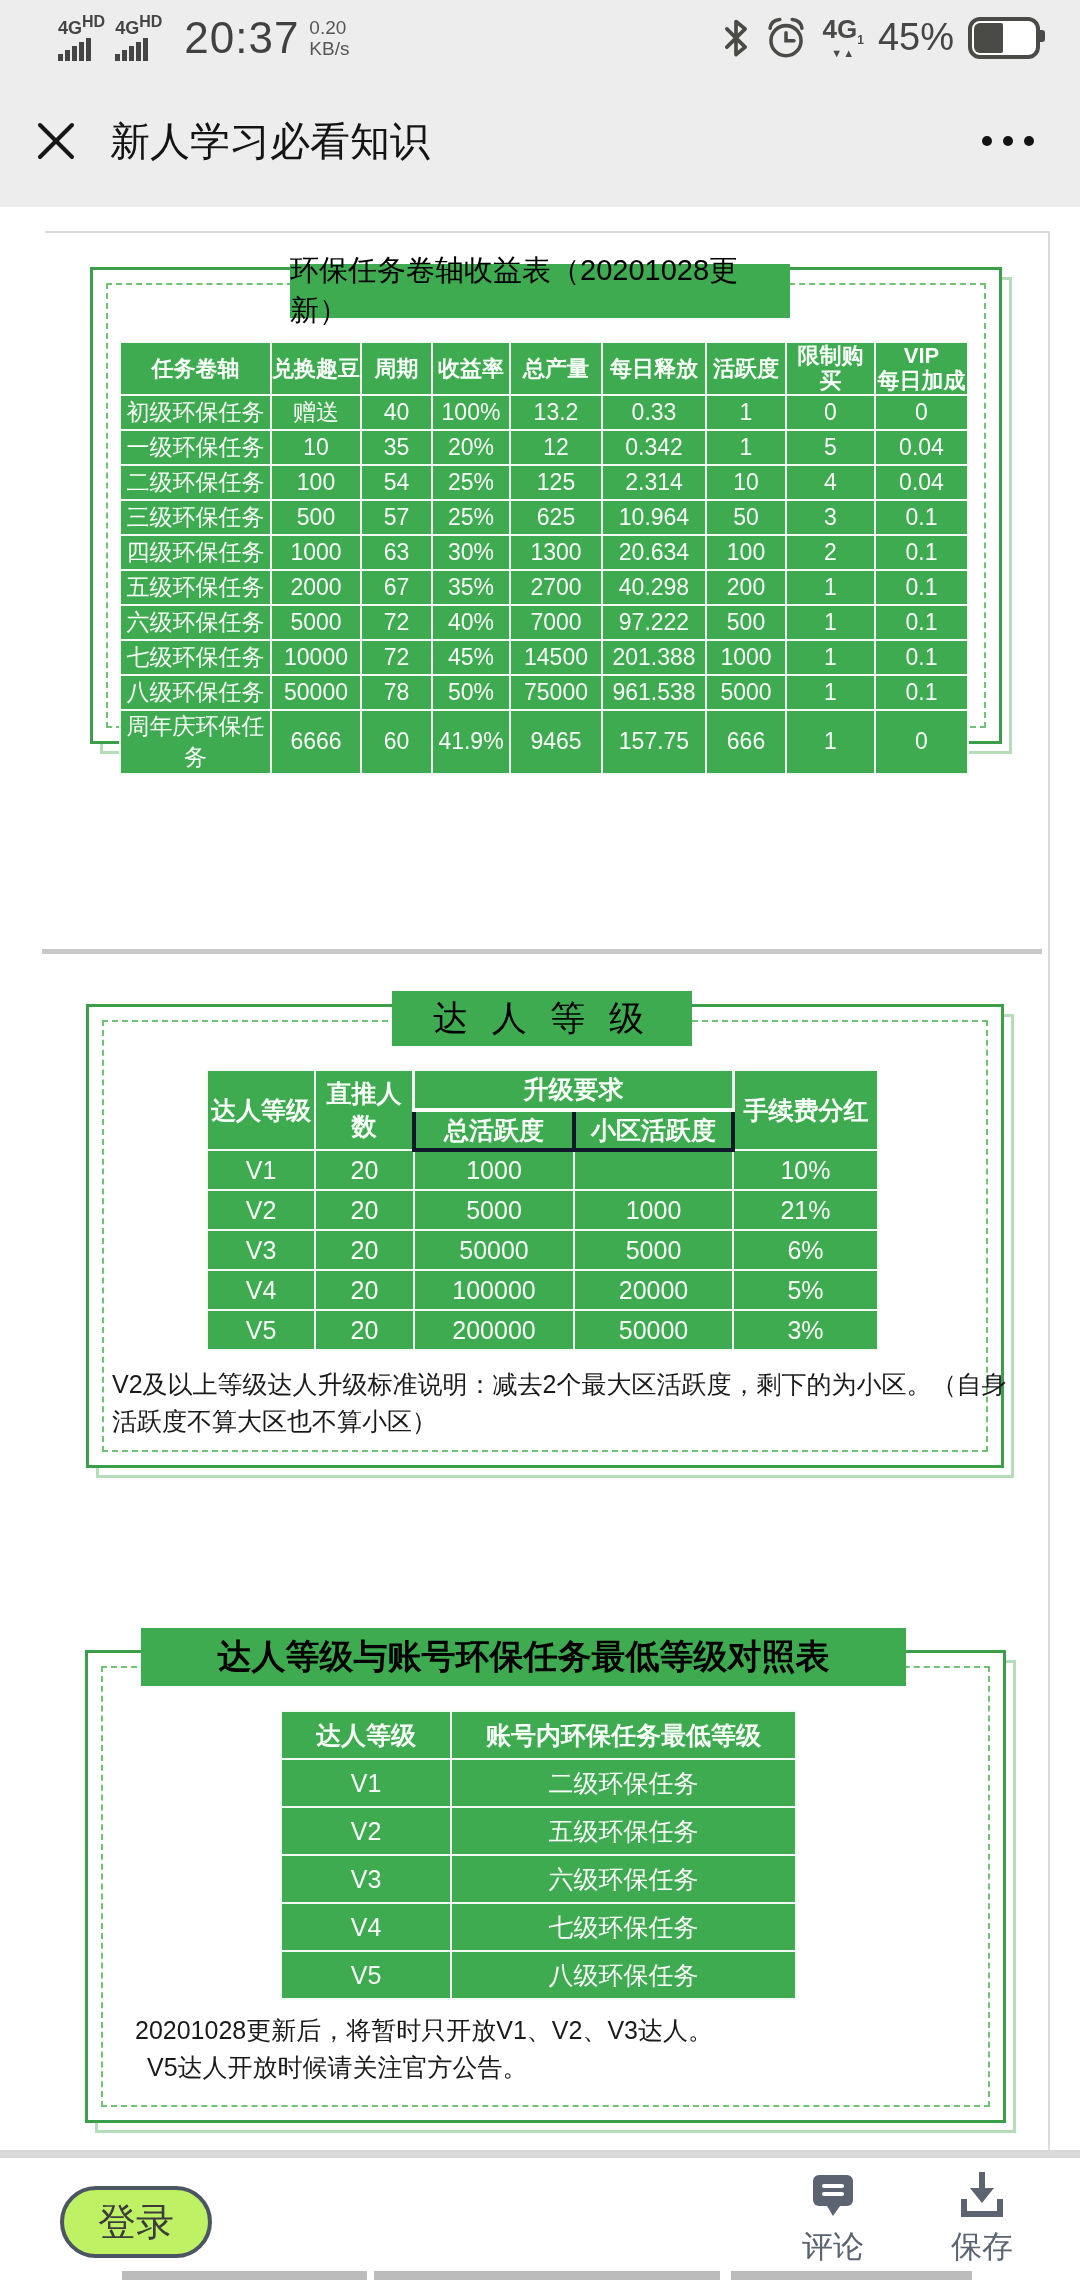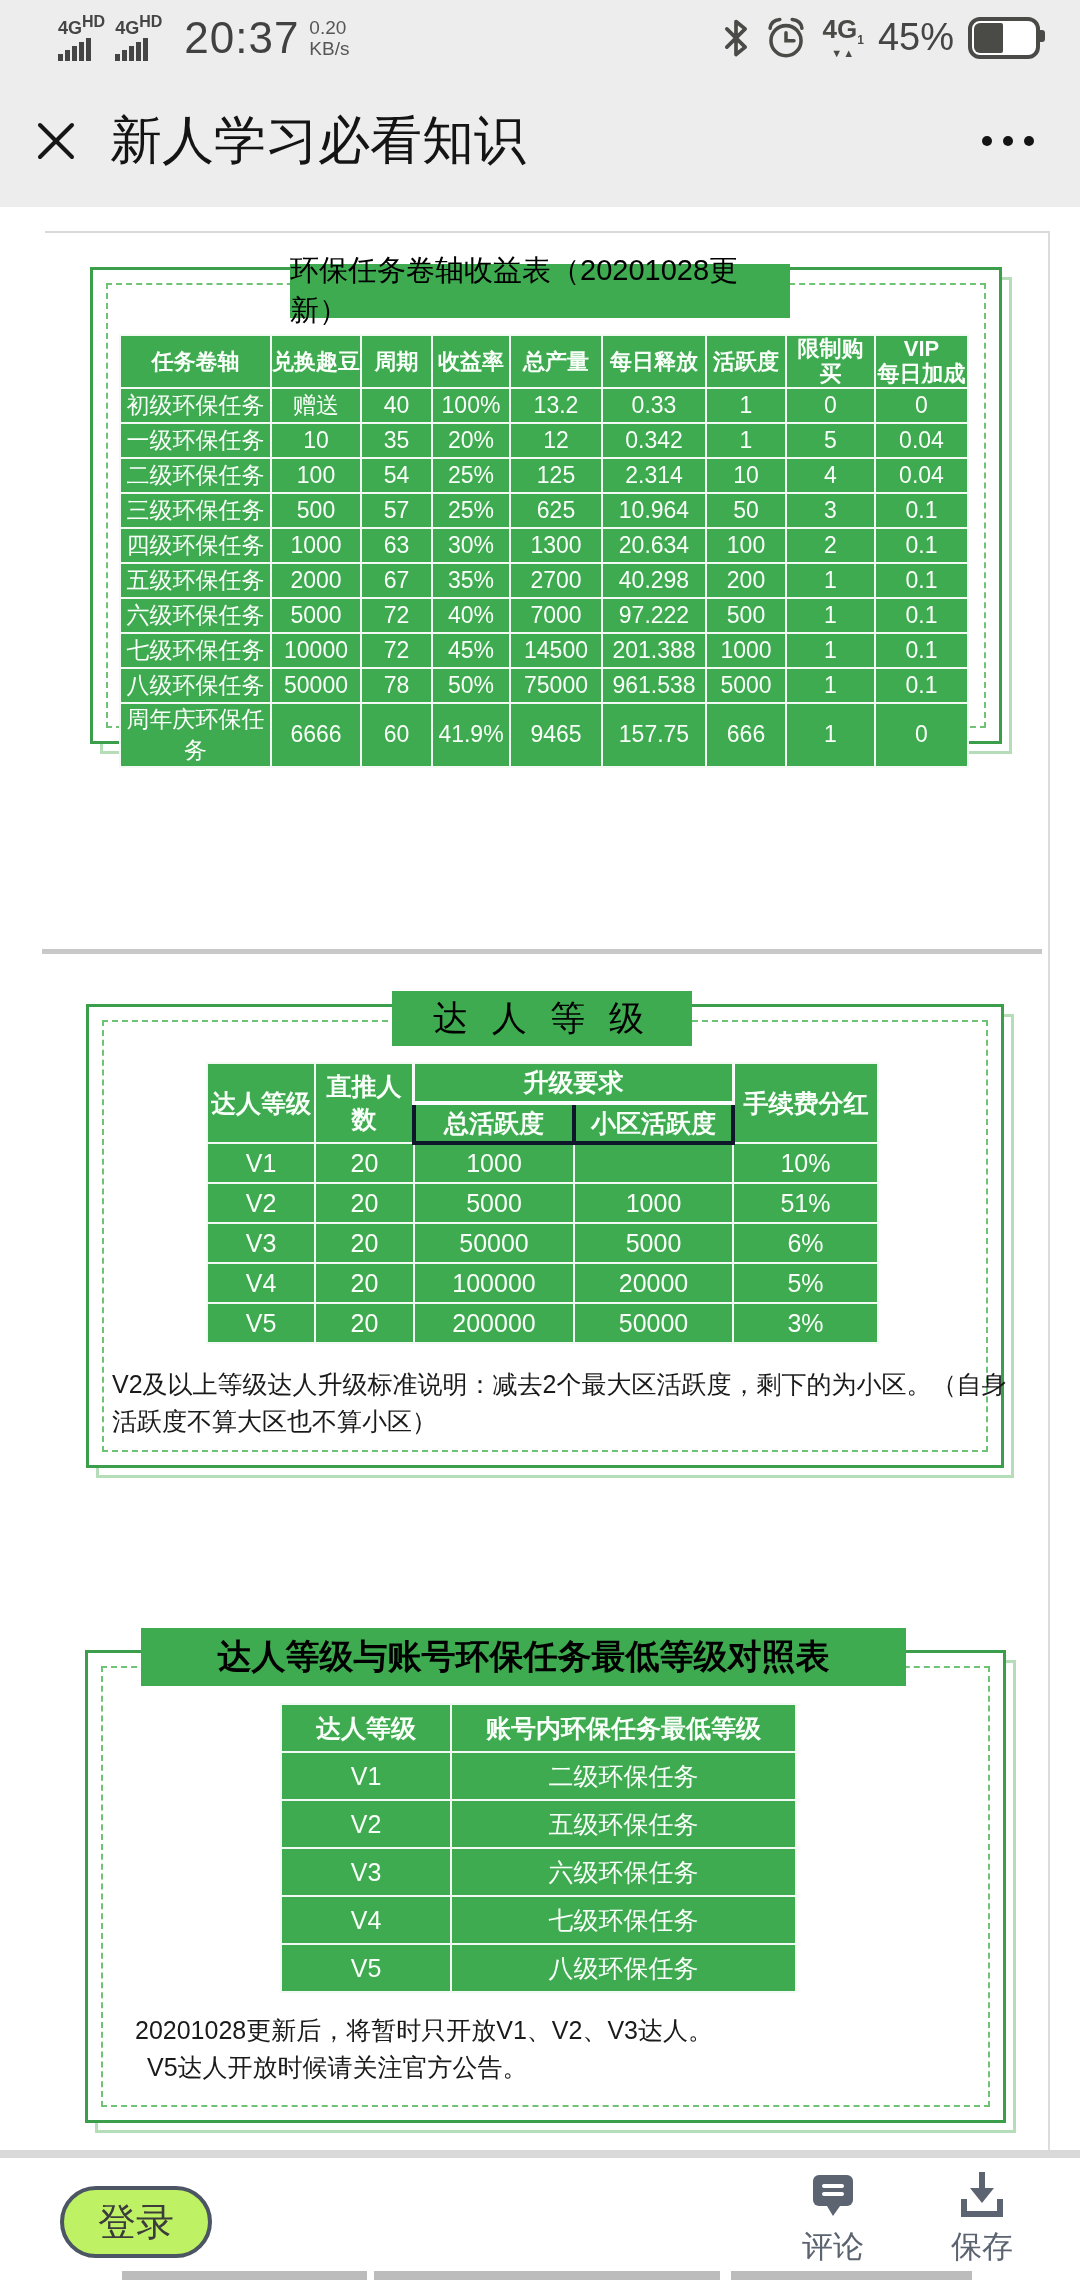--- a/index.html
+++ b/index.html
@@ -19,41 +19,41 @@
   .net4g{display:flex;flex-direction:column;align-items:center;line-height:1;}
   .net4g .n{font-size:26px;font-weight:bold;}
   .net4g .n sub{font-size:12px;}
   .net4g .arrows{font-size:11px;letter-spacing:1px;margin-top:1px;}
   .batt-pct{font-size:38px;color:#454545;}
   .battery{position:relative;width:64px;height:34px;border:4px solid #4a4a46;border-radius:12px;background:#fff;}
   .battery .fill{position:absolute;left:2px;top:2px;bottom:2px;width:45%;background:#4a4a46;border-radius:6px 2px 2px 6px;}
   .battery .nub{position:absolute;right:-9px;top:9px;width:5px;height:12px;background:#4a4a46;border-radius:0 3px 3px 0;}
   .nav-row{position:absolute;left:0;top:75px;width:1080px;height:132px;display:flex;align-items:center;}
   .close-x{margin-left:34px;width:44px;height:44px;}
-  .nav-title{margin-left:32px;font-size:52px;color:#141414;}
+  .nav-title{margin-left:32px;font-size:40px;color:#141414;}
   .nav-spacer{flex:1;}
   .menu-dots{display:flex;gap:11px;margin-right:46px;}
   .menu-dots i{width:10px;height:10px;border-radius:50%;background:#141414;}
 
   
   .hairline-top{position:absolute;left:45px;top:231px;width:1005px;height:2px;background:#d9d9d9;}
   .hairline-right{position:absolute;left:1048px;top:231px;width:2px;height:1919px;background:#dcdcdc;}
   .mid-divider{position:absolute;left:42px;top:949px;width:1000px;height:5px;background:#c8c8c8;}
 
   
   .box-shadow{position:absolute;border:3px solid #b5ddb7;z-index:1;}
   .box-main{position:absolute;background:#fff;border:3px solid #3a9e4b;z-index:2;}
   .box-dashed{position:absolute;inset:13px;border:2px dashed #70c274;}
   .banner{position:absolute;background:#3fab50;color:#000000;display:flex;align-items:center;justify-content:center;z-index:4;}
   #banner1{left:290px;top:264px;width:500px;height:54px;font-size:29px;}
   #banner2{left:392px;top:991px;width:300px;height:55px;font-size:35px;letter-spacing:7px;}
   #banner3{left:141px;top:1628px;width:765px;height:58px;font-size:34px;font-weight:bold;}
 
   
-  table.gtable{position:absolute;border-collapse:collapse;table-layout:fixed;z-index:3;}
+  table.gtable{position:absolute;border-collapse:collapse;table-layout:fixed;z-index:3;margin-top:7px;}
   .gtable th,.gtable td{background:#3fab50;border:2px solid #f3faf3;color:#f9fff9;
      text-align:center;vertical-align:middle;padding:0;overflow:hidden;}
   #table1{left:119px;top:334px;width:848px;}
   #table1 th{font-size:22px;font-weight:bold;white-space:pre-line;line-height:1.15;}
   #table1 td{font-size:23px;}
   #table1 thead tr{height:46px;}
   #table1 tbody tr{height:35px;}
   #table2{left:206px;top:1062px;width:671px;}
   #table2 th{font-size:25px;font-weight:bold;}
   #table2 td{font-size:25px;}
@@ -333,21 +333,21 @@
           <td>20</td>
           <td>1000</td>
           <td></td>
           <td>10%</td>
         </tr>
         <tr>
           <td>V2</td>
           <td>20</td>
           <td>5000</td>
           <td>1000</td>
-          <td>51%</td>
+          <td>21%</td>
         </tr>
         <tr>
           <td>V3</td>
           <td>20</td>
           <td>50000</td>
           <td>5000</td>
           <td>6%</td>
         </tr>
         <tr>
           <td>V4</td>

